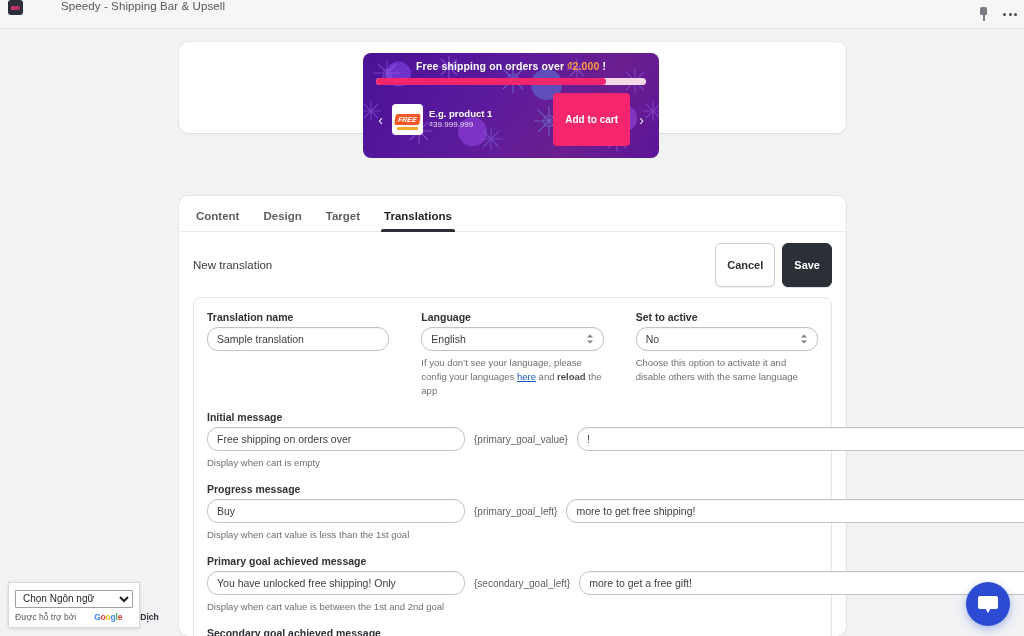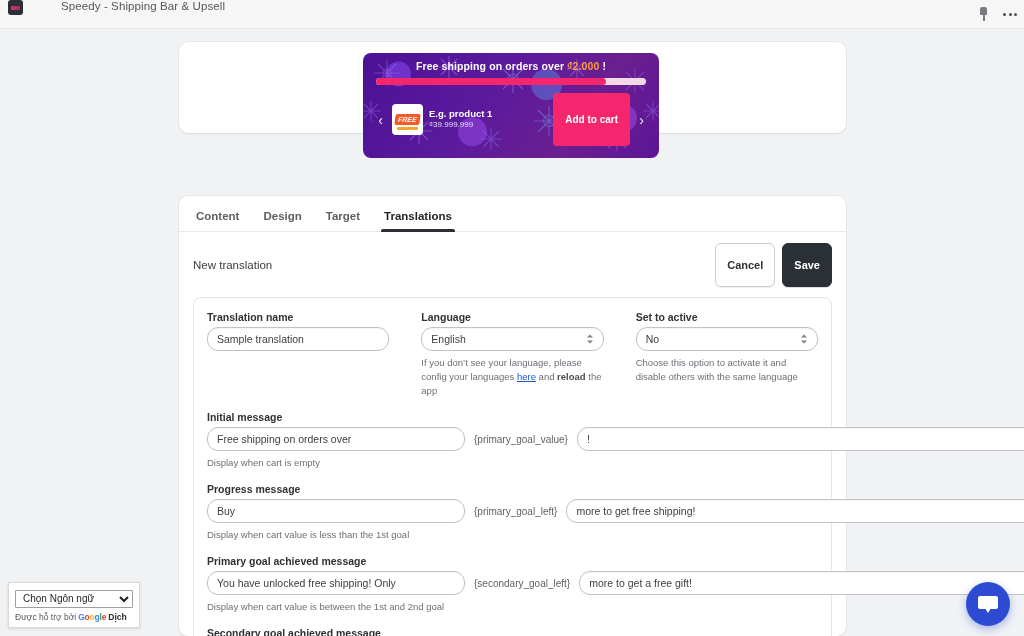--- a/index.html
+++ b/index.html
@@ -217,21 +217,21 @@
     box-shadow: 0 1px 3px rgba(0,0,0,.12);
     padding: 5px 6px;
   }
   .gt-select {
     width: 100%; height: 18px; font-family: inherit; font-size: 10px;
     border: 1px solid #9ca0a5; border-radius: 1px;
     background: #fff; color: #1d1f22; padding: 0 3px;
   }
   .gt-credit {
     margin-top: 4px; font-size: 8.5px; color: #55585c;
-    white-space: nowrap; display: flex; align-items: center; gap: 2px;
+    white-space: nowrap; display: flex; align-items: center; gap: 18px;
   }
   .g-logo { font-weight: 700; letter-spacing: -.2px; }
   .g-logo .b{color:#4285F4}.g-logo .r{color:#EA4335}.g-logo .y{color:#FBBC05}
   .g-logo .g{color:#34A853}.g-logo .r2{color:#EA4335}
   .gt-credit .dich { font-weight: 700; color: #2b2d30; }
 
   
   #chat-fab {
     position: absolute; right: 14px; bottom: 10px;
     width: 44px; height: 44px; border-radius: 50%;

